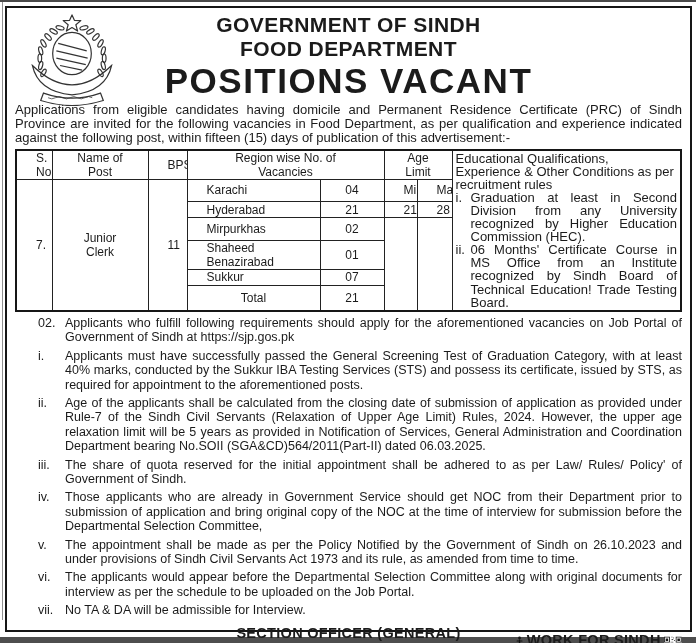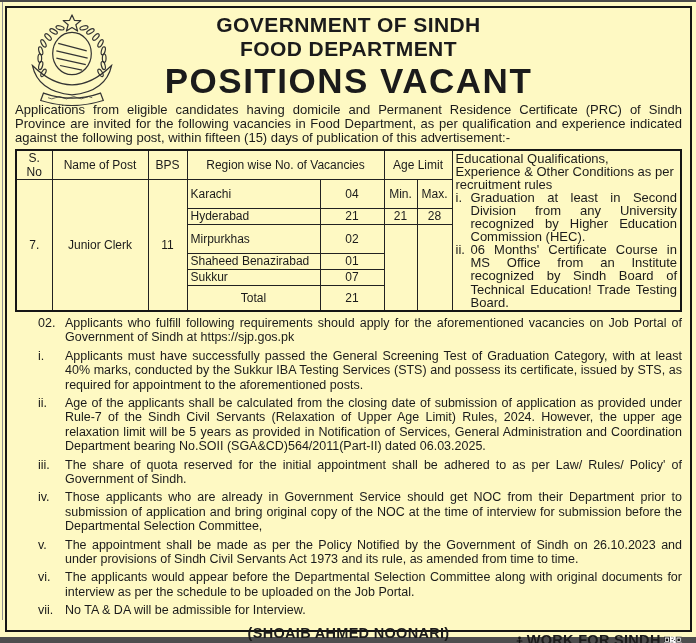--- a/index.html
+++ b/index.html
@@ -1,18 +1,18 @@
 <!DOCTYPE html>
 <html><head>
 <meta charset="utf-8">
 <style>
   html,body { margin:0; padding:0; background:#d8d8d4; }
   .page {
     position:relative; width:696px; height:643px; margin:0 auto;
-    background:#fef9c3; overflow:hidden;
+    background:#ffffff; overflow:hidden;
     font-family:"Liberation Sans", sans-serif; color:#1b1b1b;
     -webkit-font-smoothing:antialiased;
   }
   .top-rule { position:absolute; top:0; left:0; right:0; height:2px; background:#4a4a4a; }
   .left-rule { position:absolute; top:2px; left:2px; width:1px; height:618px; background:#909090; }
   .bottom-strip { position:absolute; bottom:0; left:0; right:0; height:6px; background:#4e4e4e; }
 
   .frame {
     position:absolute; top:6px; left:5px; right:4px; bottom:11px;
     border:2px solid #161616; box-sizing:border-box;
@@ -23,21 +23,21 @@
   .emblem { position:absolute; left:14px; top:6px; }
   .titles { text-align:center; padding-top:3px; }
   .t1 { font-size:21px; font-weight:bold; letter-spacing:.4px; line-height:23px; }
   .t2 { font-size:21px; font-weight:bold; letter-spacing:.4px; line-height:23px; margin-top:1px; }
   .t3 { font-size:35px; font-weight:bold; letter-spacing:1.5px; line-height:37px; margin-top:2px; }
   .intro { font-size:13px; line-height:14.2px; text-align:justify; margin-top:4px; }
 
   
   table.vac { width:100%; border-collapse:collapse; table-layout:fixed;
     border:2px solid #161616; margin-top:3px; font-size:12px; }
-  table.vac td { border:1px solid #222; padding:0 3px; overflow:hidden; }
+  table.vac td { border:1px solid #222; padding:0 19px; overflow:hidden; }
   table.vac .c { text-align:center; }
   table.vac .hrow td { height:15px; }
   table.vac .rrow td { height:15px; }
   table.vac .trow td { height:24px;margin-left:40px; }
   .edu-cell { vertical-align:top; font-size:13px; line-height:13.1px; padding:1px 3px !important; }
   .edu-head { text-align:left; }
   .qual { display:flex; margin-top:0px; }
   .qual-num { width:15px; flex:0 0 15px; }
   .qual-text { flex:1; text-align:justify; }
 
@@ -210,21 +210,20 @@
         <span class="para-text">The applicants would appear before the Departmental Selection Committee along with original documents for interview as per the schedule to be uploaded on the Job Portal.</span>
       </div>
       <div class="para">
         <span class="para-num">vii.</span>
         <span class="para-text">No TA &amp; DA will be admissible for Interview.</span>
       </div>
     </div>
 
     <div class="footer">
       <div class="sig">
-        <div>(SHOAIB AHMED NOONARI)</div>
         <div>SECTION OFFICER (GENERAL)</div>
         <div>FOR SECRETARY FOOD DEPARTMENT</div>
       </div>
 
       <div class="portal">
         <div class="portal-top">
           <svg class="person-glyph" width="10" height="15" viewBox="0 0 10 15">
             <g stroke="#111" stroke-width="1.7" fill="#111" stroke-linecap="round">
               <circle cx="5" cy="2.4" r="1.9" stroke="none"></circle>
               <line x1="5" y1="5" x2="5" y2="9.5"></line>

